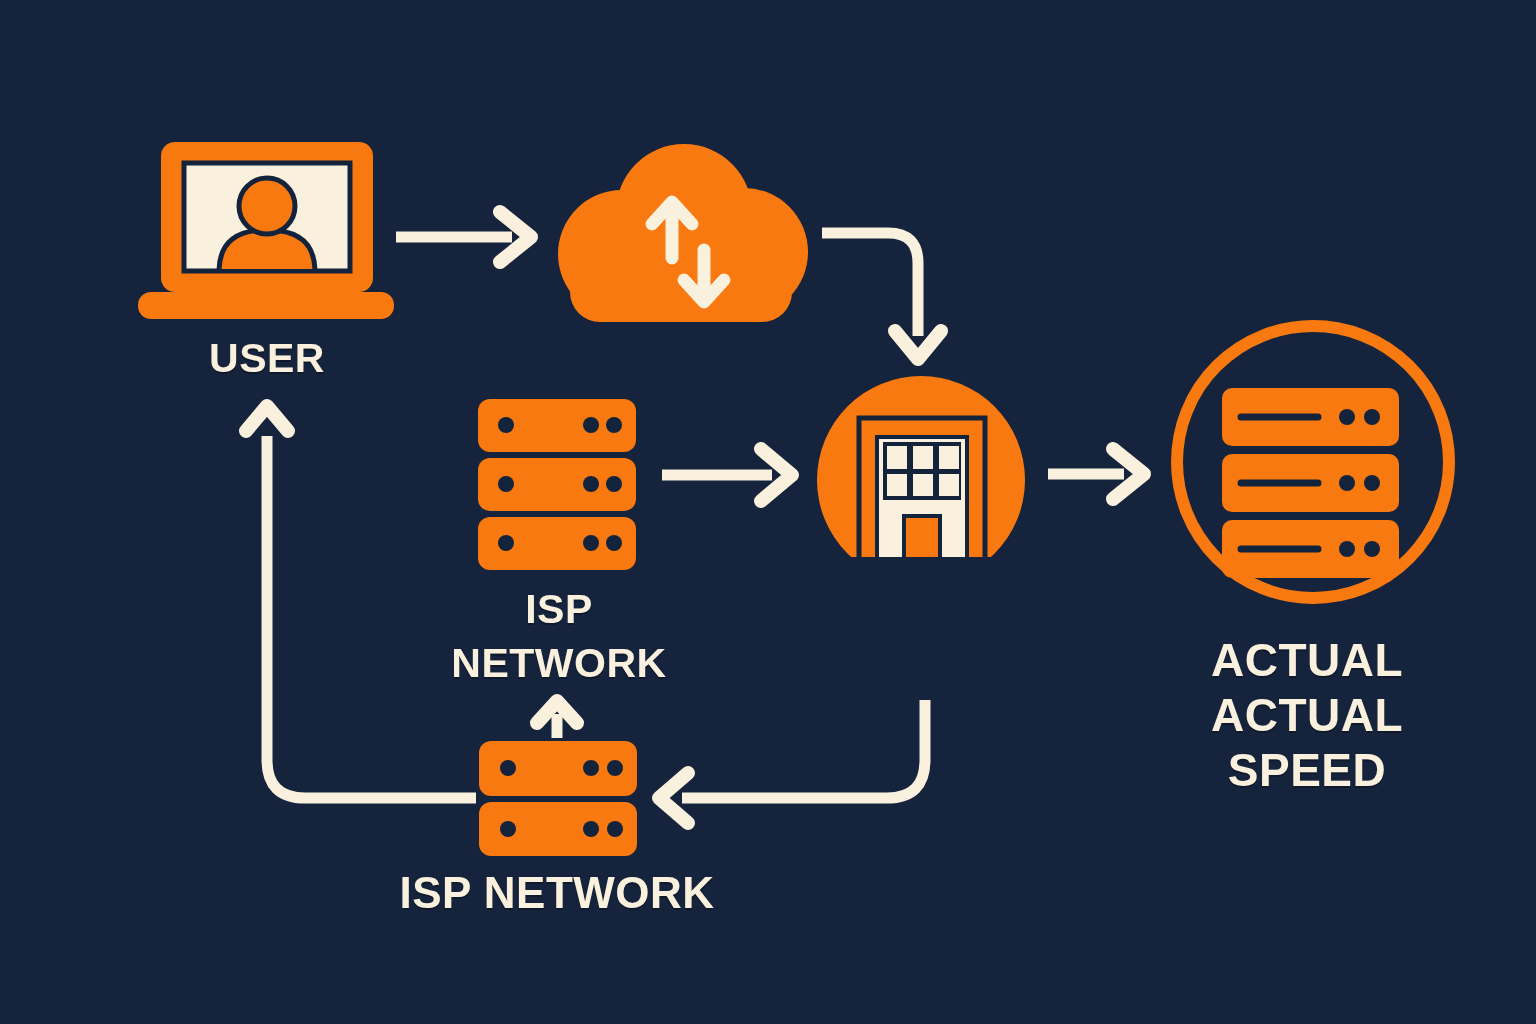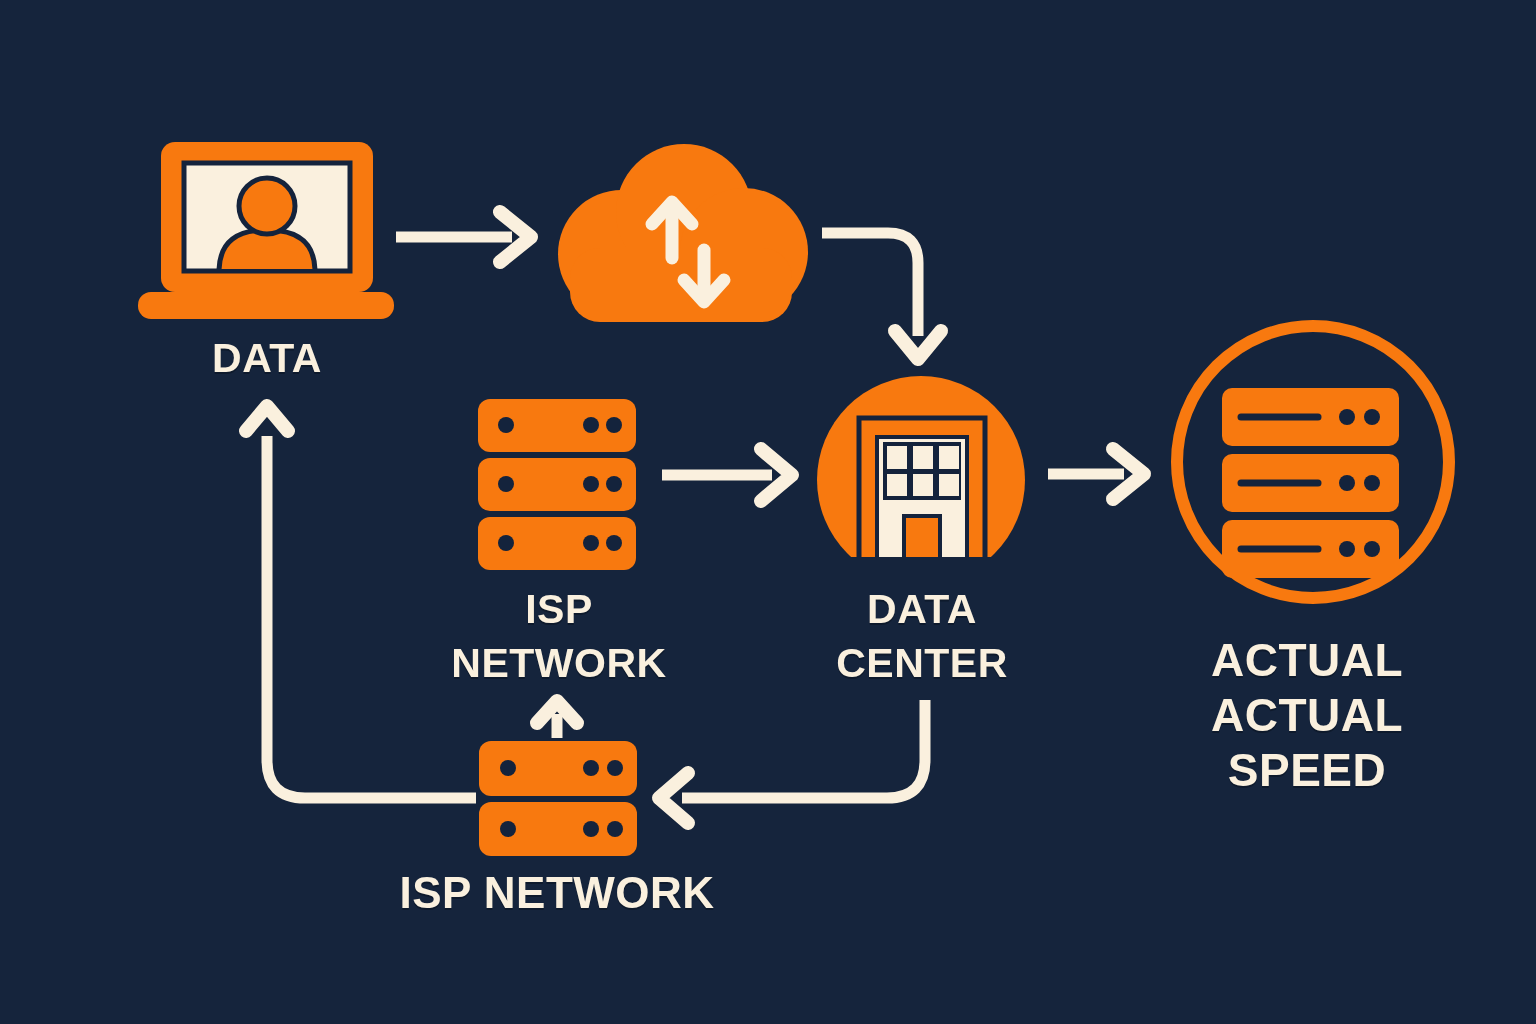--- a/index.html
+++ b/index.html
@@ -168,19 +168,18 @@
       <rect class="o" x="479" y="802" width="158" height="54" rx="12"></rect>
       <circle class="ink" cx="508" cy="768" r="8"></circle>
         <circle class="ink" cx="591" cy="768" r="8"></circle>
         <circle class="ink" cx="615" cy="768" r="8"></circle>
       <circle class="ink" cx="508" cy="829" r="8"></circle>
         <circle class="ink" cx="591" cy="829" r="8"></circle>
         <circle class="ink" cx="615" cy="829" r="8"></circle>
     </g>
   </svg>
 
-  <div class="label lbl-user">DATA</div>
+  <div class="label lbl-user">USER</div>
   <div class="label lbl-isp-mid">ISP NETWORK</div>
-  <div class="label lbl-dc">DATA CENTER</div>
   <div class="label lbl-actual">ACTUAL ACTUAL SPEED</div>
   <div class="label lbl-isp-bottom">ISP NETWORK</div>
 
 </div>
 
 </body></html>

